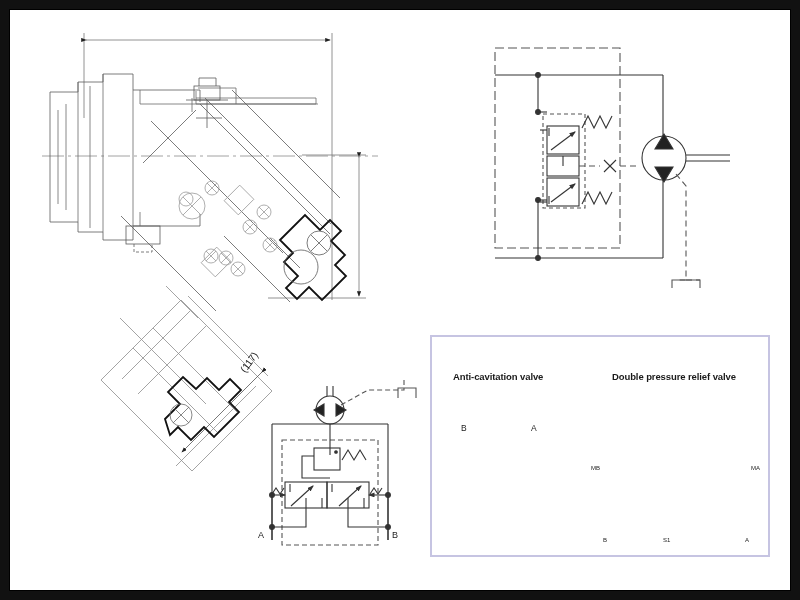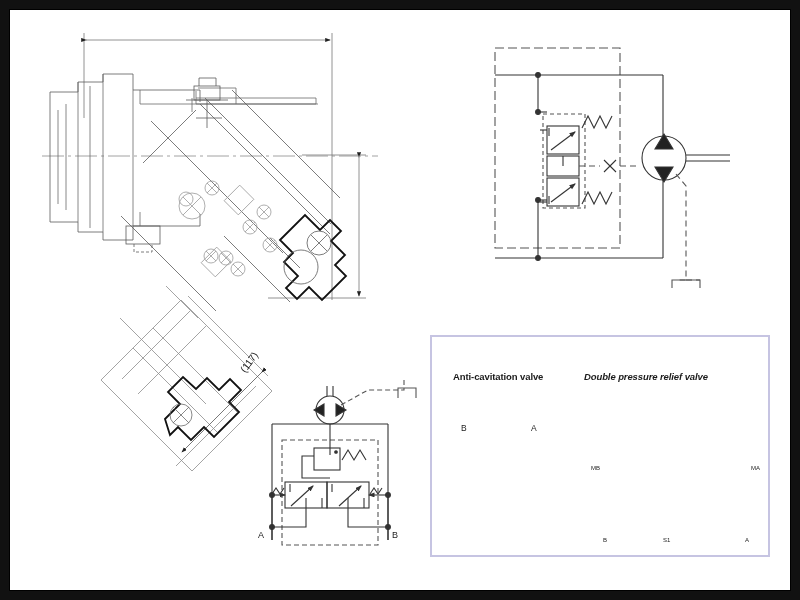--- a/index.html
+++ b/index.html
@@ -21,21 +21,21 @@
   
   .inset-panel{
     position:absolute;left:430px;top:335px;width:340px;height:222px;
     box-sizing:border-box;border:2px solid #c6c4e2;background:#ffffff;
   }
   .panel-title{
     position:absolute;font-size:9.5px;font-weight:bold;color:#1a1a1a;
     letter-spacing:-0.1px;white-space:nowrap;
   }
   .t-anti{left:453px;top:371px;}
-  .t-dprv{left:584px;top:371px;font-style:italic;}
+  .t-dprv{left:612px;top:371px;}
   .lbl{position:absolute;font-size:8px;color:#222;white-space:nowrap;}
   .lbl-sm{position:absolute;font-size:6px;color:#222;white-space:nowrap;}
   .lbl-dim{
     position:absolute;font-size:10px;color:#222;white-space:nowrap;
   }
   .rot-dim{transform:rotate(-54deg);transform-origin:left top;}
 </style>
 </head>
 <body>
 

